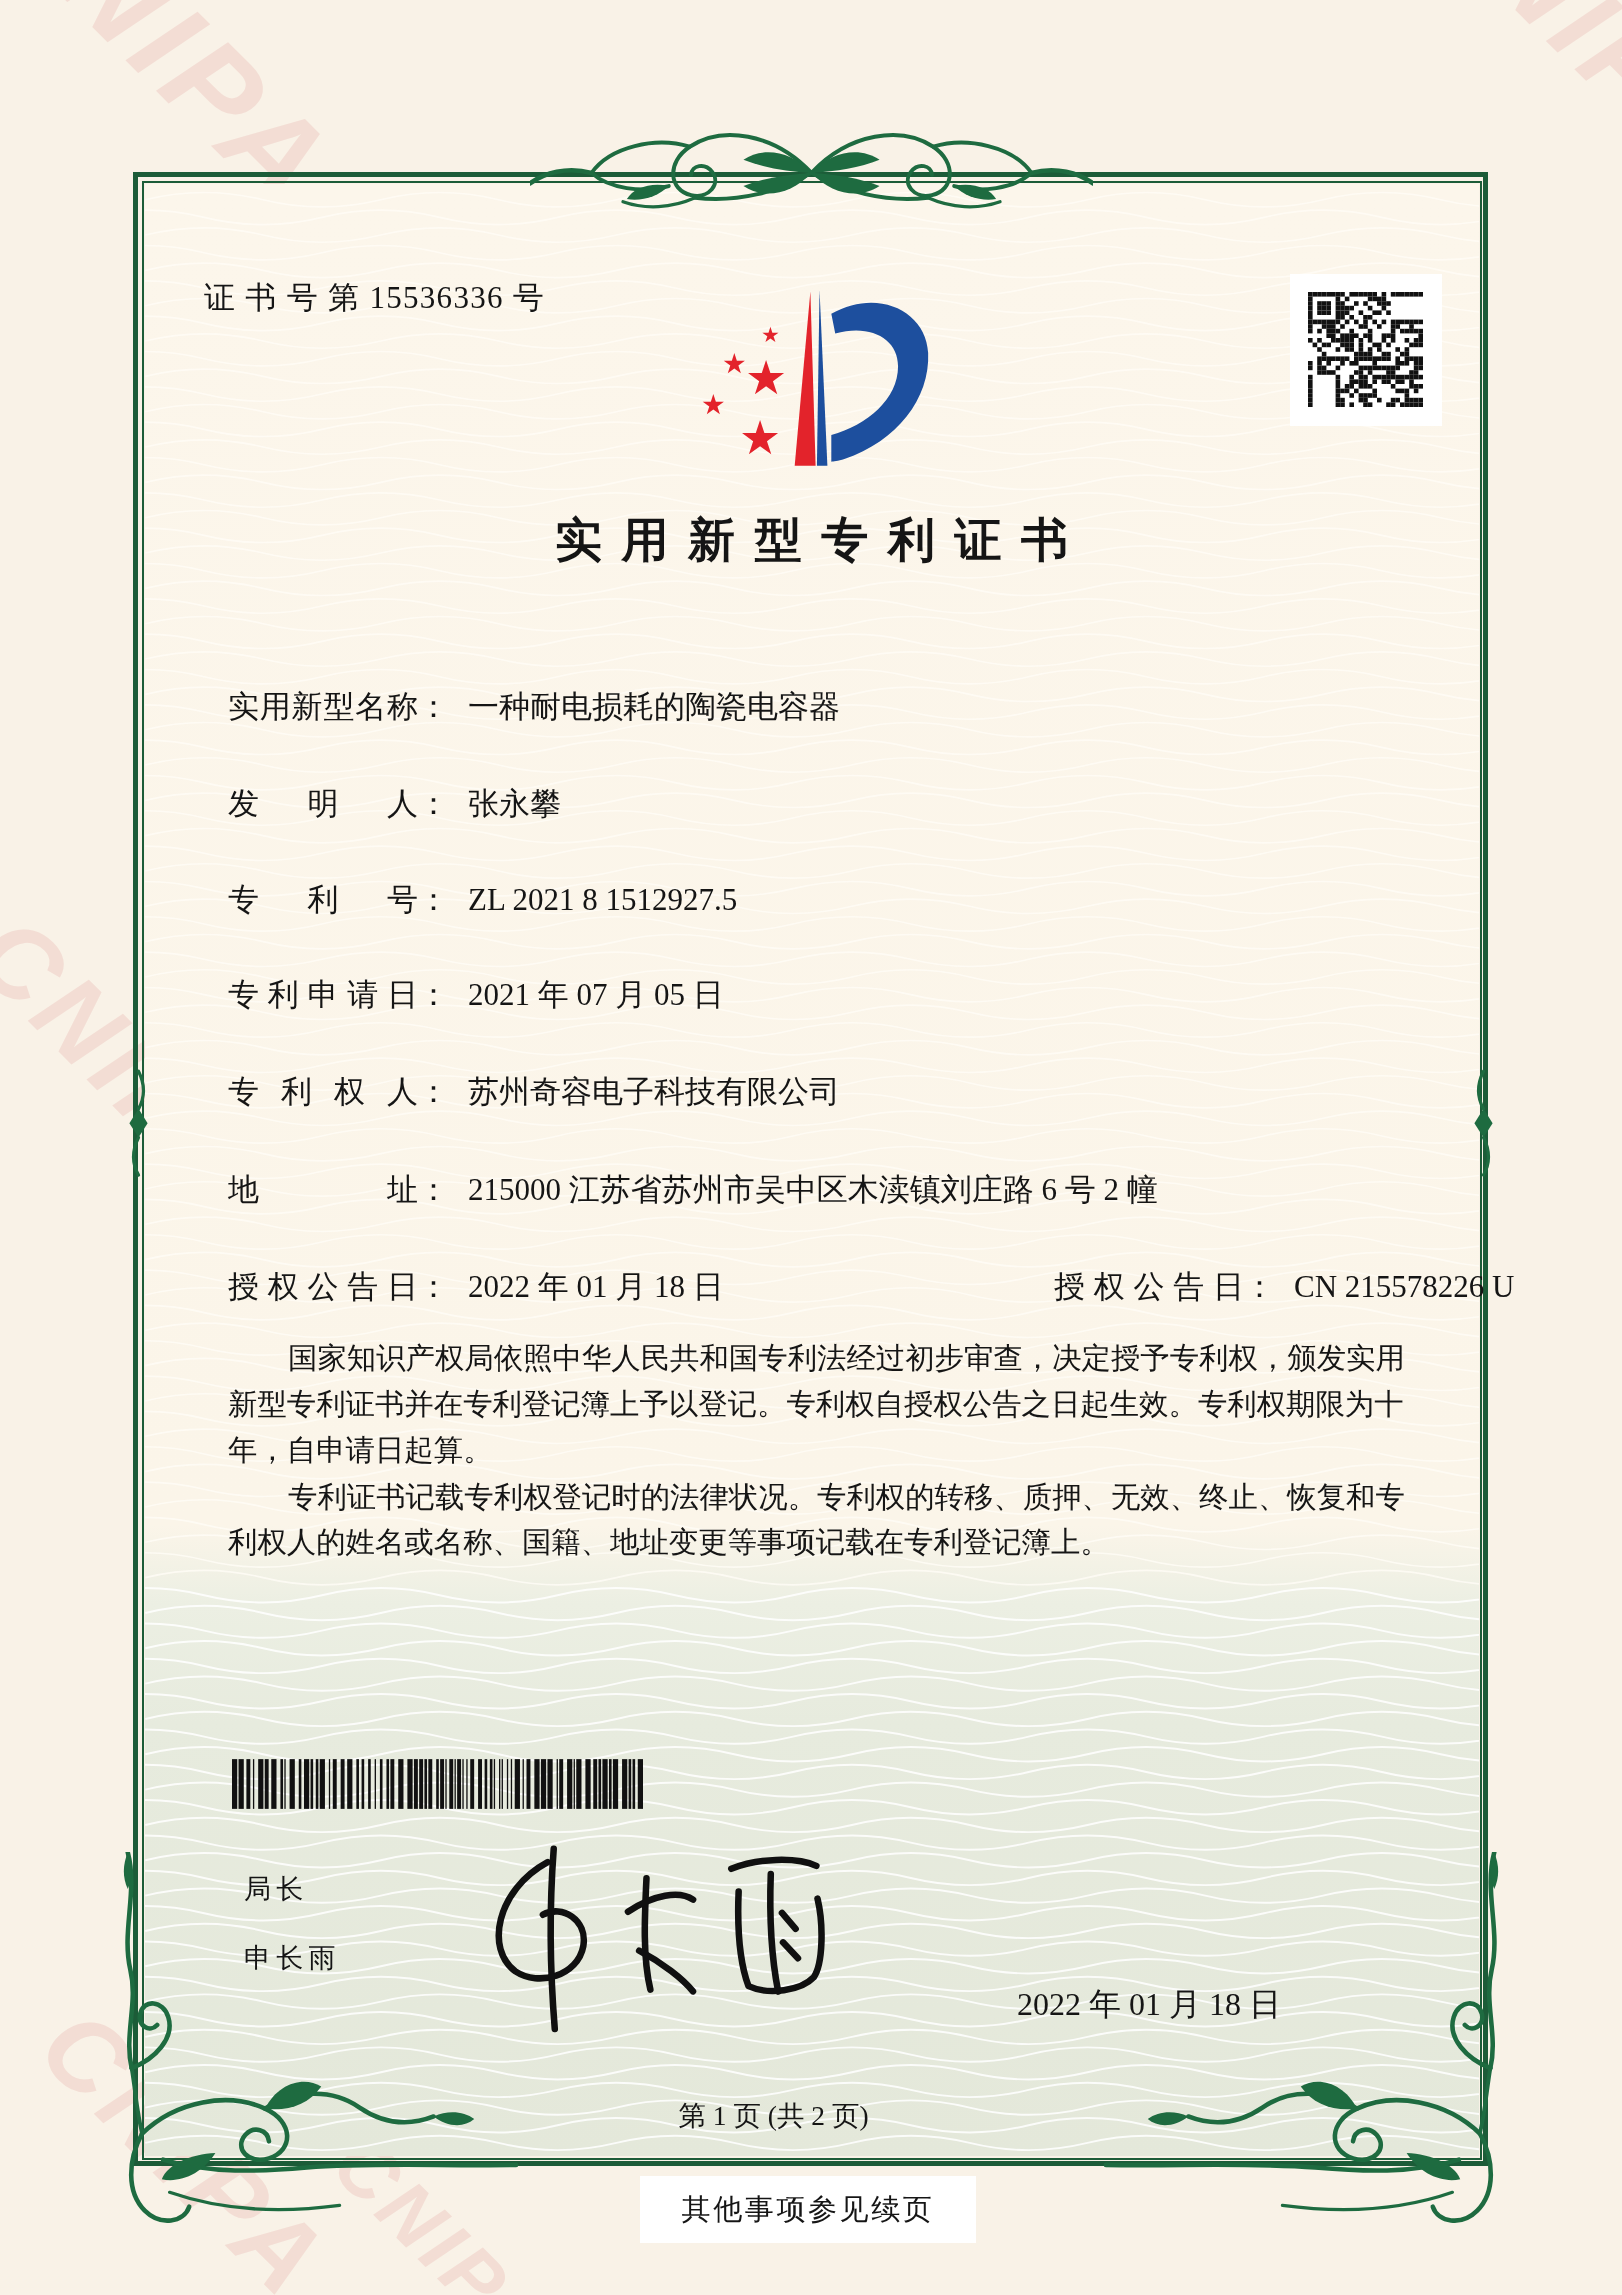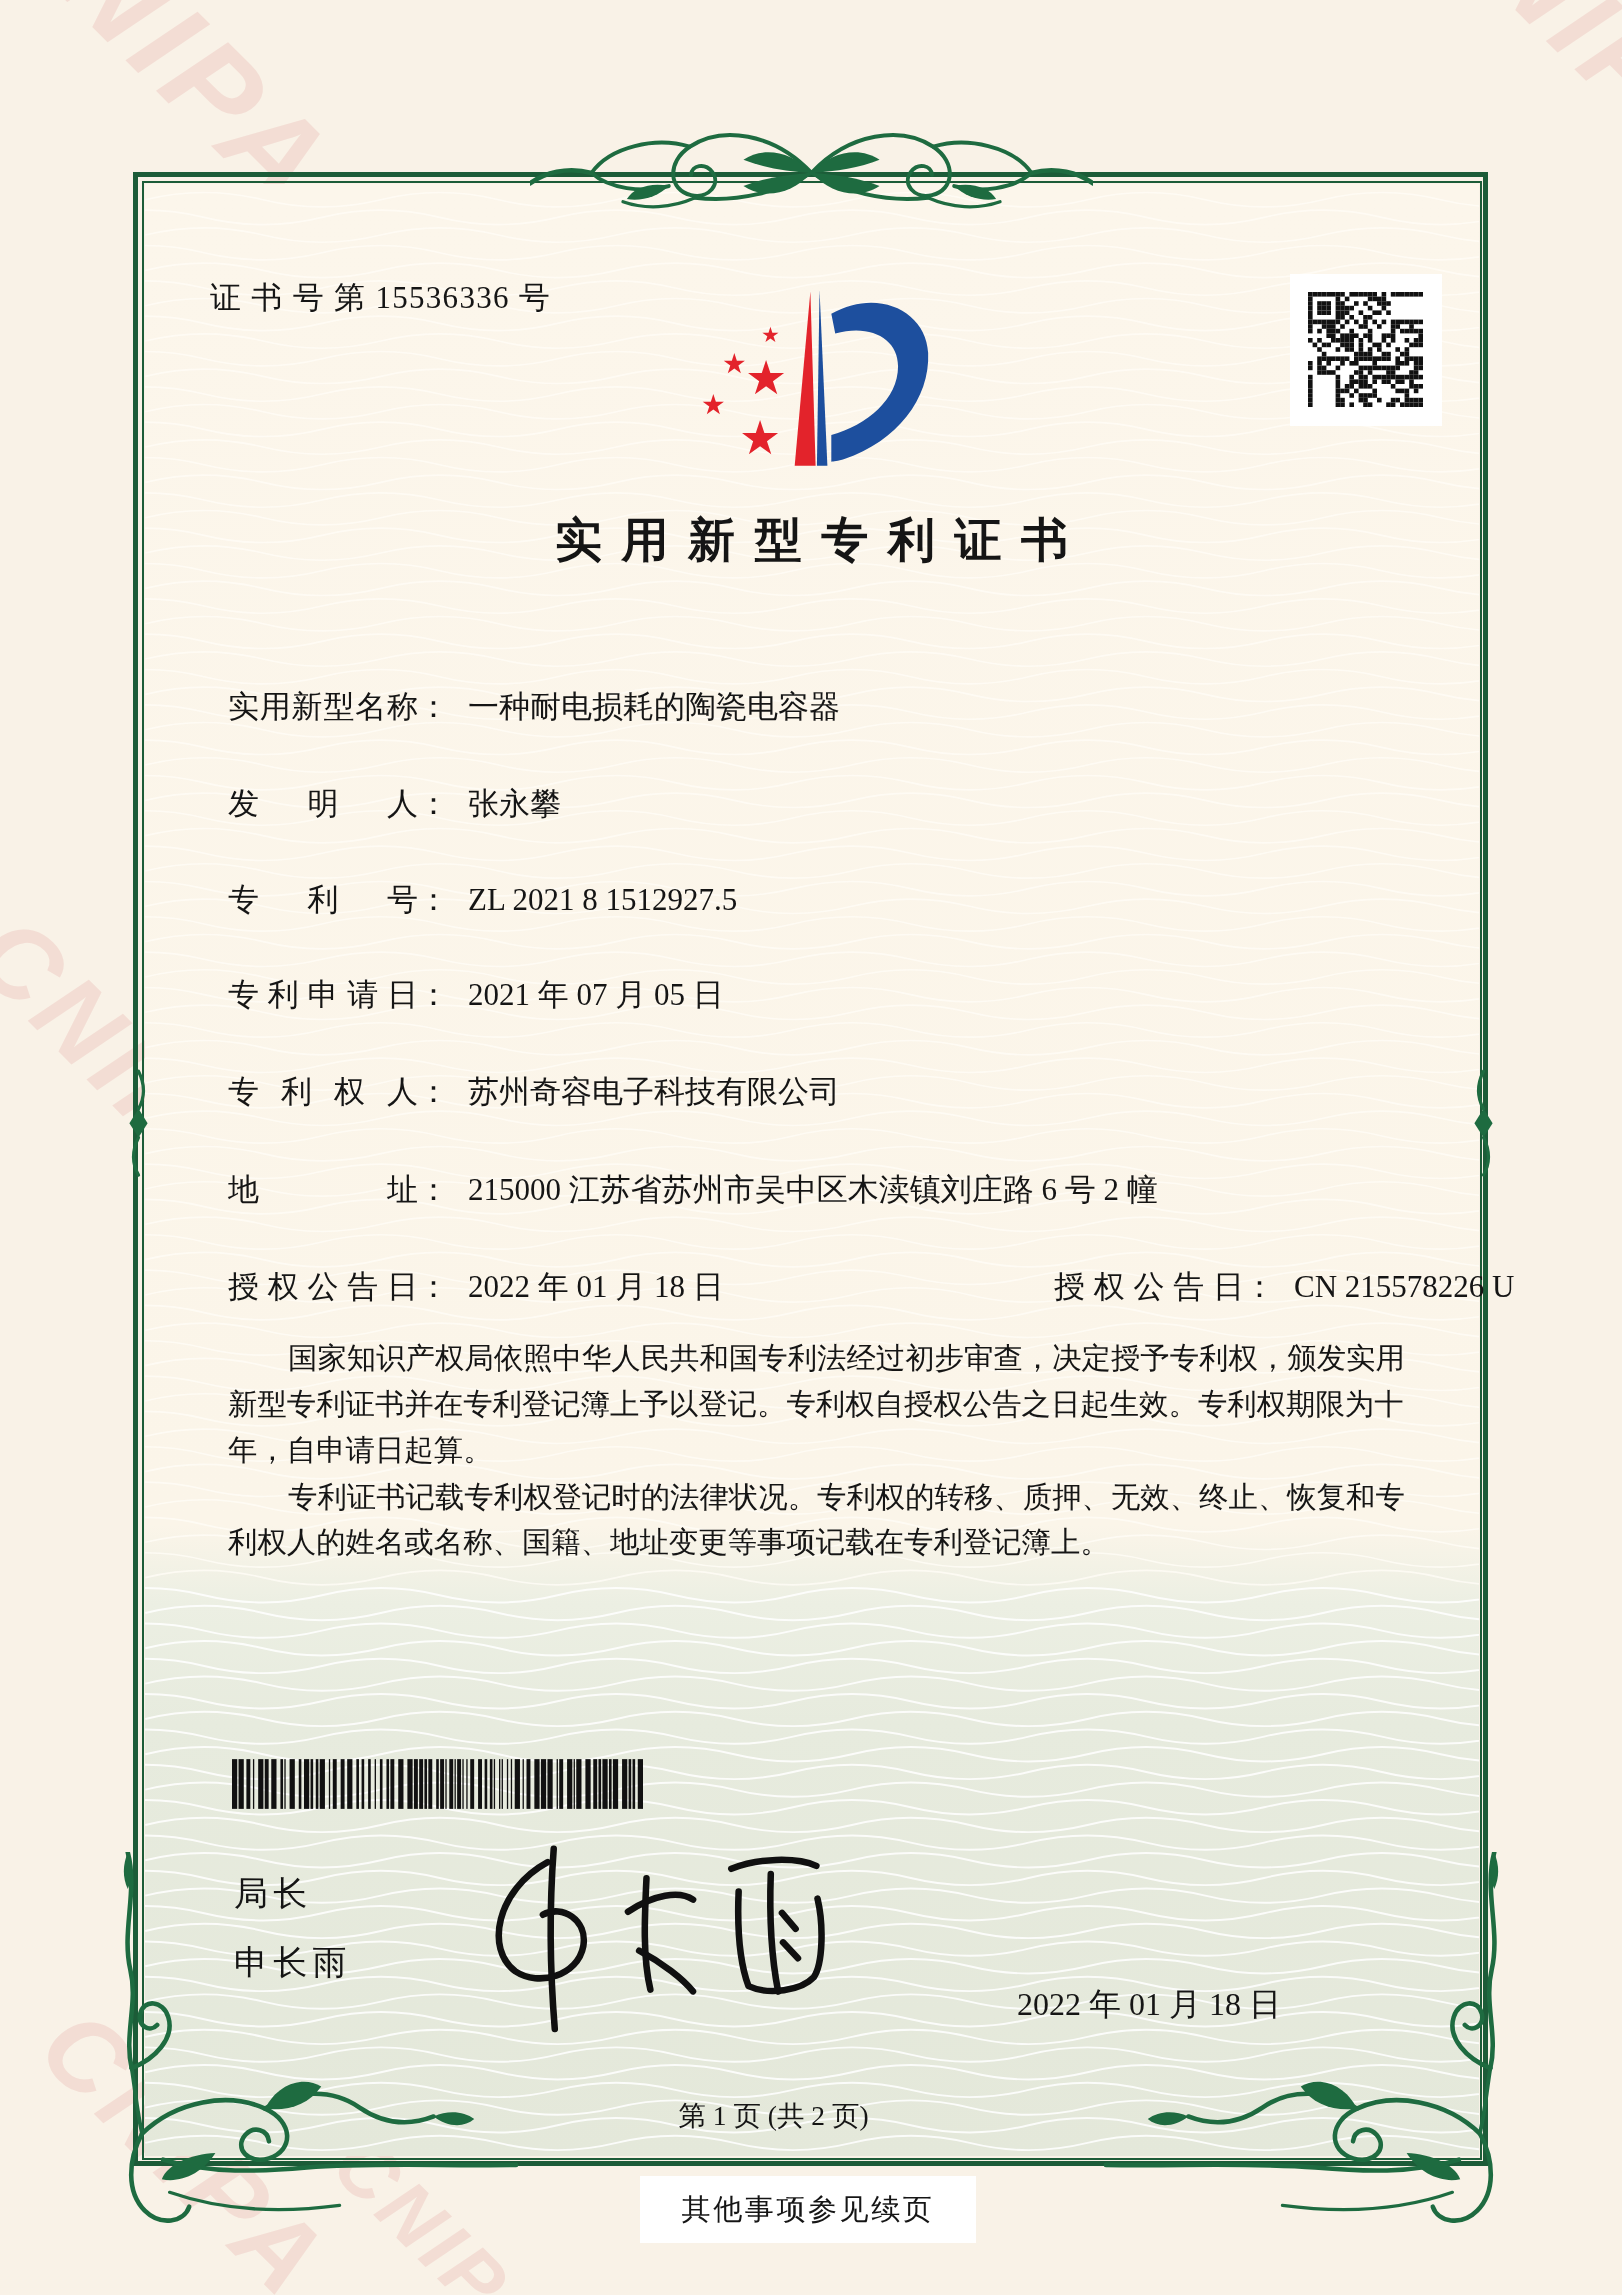--- a/index.html
+++ b/index.html
@@ -61,21 +61,21 @@
   .row .val{display:inline-block;margin-left:19px;}
   .grant2{position:absolute;left:826px;top:0;display:flex;white-space:nowrap;}
   .grant2 .lbl{width:190px;}
 
   .body-line{
     position:absolute;left:228px;width:1191px;height:46px;
     font-size:29.4px;line-height:46px;white-space:nowrap;
   }
   .indent{text-indent:60px;}
 
-  .sig-label{font-size:34px;letter-spacing:5.2px;}
+  .sig-label{font-size:27px;letter-spacing:5.2px;margin-left:10px;}
   .date-line{font-size:32px;}
   .page-info{left:0;top:2098px;width:1547px;text-align:center;font-size:27.5px;}
   .note-strip{
     position:absolute;left:640px;top:2176px;width:336px;height:67px;
     background:#ffffff;display:flex;align-items:center;justify-content:center;
     font-size:29px;letter-spacing:2.6px;
   }
 </style>
 </head>
 <body>
@@ -259,21 +259,21 @@
       <path d="M30 64 L44 86 L30 108 L16 86 Z" fill="#1e6b40"></path>
       <path d="M30 6 C 40 26, 40 46, 30 64 M30 108 C 20 128, 20 148, 30 166" stroke="#1e6b40" stroke-width="5" fill="none" stroke-linecap="round"></path>
     </g>
   </svg>
   <svg class="orn" style="left:1464px;top:1067px;transform:scaleX(-1);" width="39" height="111" viewBox="0 0 60 170">
     <use href="#edgeOrnG"></use>
   </svg>
 
   <div class="content">
 
-    <div class="abs cert-no" style="left:210px;top:277px;">证 书 号 第 15536336 号</div>
+    <div class="abs cert-no" style="left:204px;top:277px;">证 书 号 第 15536336 号</div>
 
     <div class="abs" style="left:707px;top:281px;width:229px;height:190px;">
       <svg width="229" height="190" viewBox="0 0 350 290">
         <polygon points="158,16 134,282 166,282" fill="#e3232b"></polygon>
         <polygon points="172,14 168,282 184,282" fill="#1d4f9e"></polygon>
         <path d="M190 50 C 260 10, 335 45, 338 110 C 341 180, 290 245, 210 272 C 200 275, 193 276, 190 276 L190 235 C 245 220, 292 180, 292 130 C 292 88, 250 65, 196 80 Z" fill="#1d4f9e"></path>
       </svg>
       <span class="star" style="left:54px;top:44px;font-size:21px;">★</span>
       <span class="star" style="left:15px;top:69px;font-size:27.5px;">★</span>
       <span class="star" style="left:38px;top:73px;font-size:47px;">★</span>

